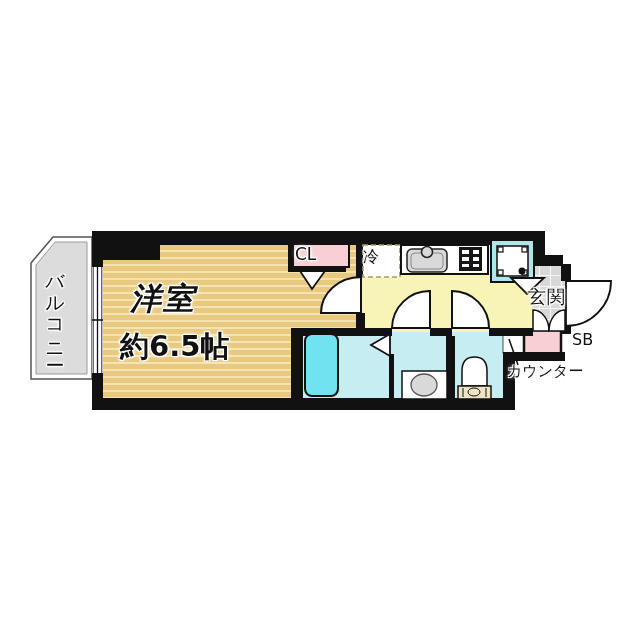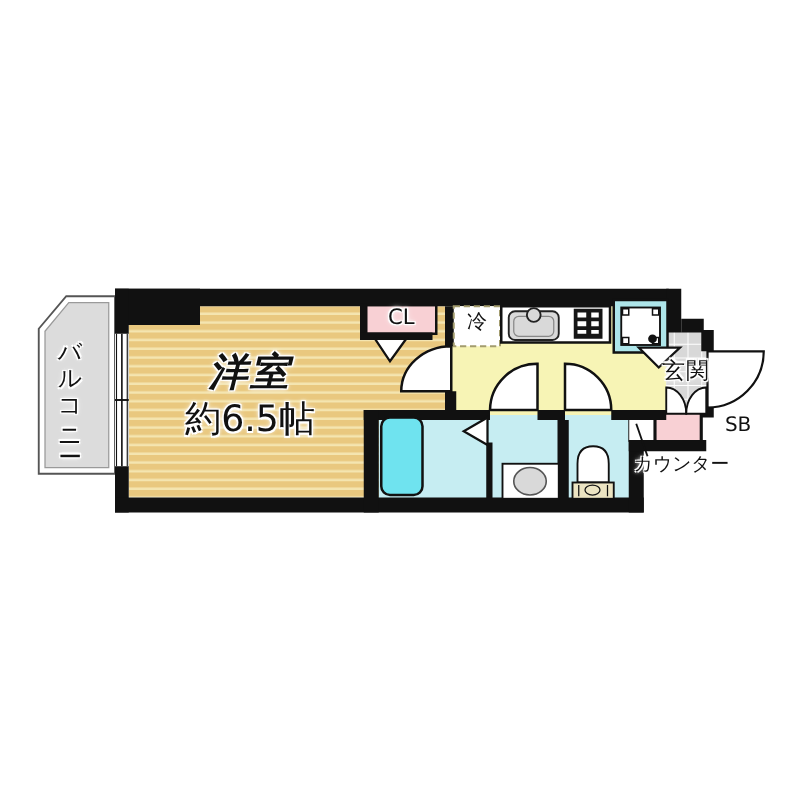--- a/index.html
+++ b/index.html
@@ -7,23 +7,23 @@
     position:relative;width:640px;height:640px;background:#ffffff;overflow:hidden;
     font-family:"DejaVu Sans","Liberation Sans",sans-serif;
   }
   .stage svg{position:absolute;left:0;top:0;}
   .wall{fill:#111111;}
   .lbl{
     position:absolute;color:#111;line-height:1;white-space:nowrap;
     text-shadow:-1px -1px 0 #fff,1px -1px 0 #fff,-1px 1px 0 #fff,1px 1px 0 #fff,
                  0 0 3px #fff,0 0 3px #fff,0 0 5px #fff;
   }
-  .lbl.center{text-align:center;}
+  .lbl.center{}
   .room-name{left:130px;top:283px;width:140px;font-size:31px;font-weight:bold;letter-spacing:2px;font-style:italic;}
-  .room-size{left:120px;top:321px;width:160px;font-size:29px;font-weight:normal;}
+  .room-size{left:120px;top:332px;width:160px;font-size:29px;font-weight:bold;}
   .cl-lbl{left:295px;top:246px;width:52px;font-size:17px;}
   .rei-lbl{left:363px;top:249px;width:37px;font-size:16px;}
   .genkan-lbl{left:528px;top:288px;width:42px;font-size:18px;letter-spacing:1px;}
   .sb-lbl{left:524px;top:332px;width:37px;font-size:16px;padding-left:48px;}
   .counter-lbl{left:507px;top:364px;font-size:15px;text-align:center;}
   .balcony-lbl{
     left:46px;top:260px;height:125px;font-size:19px;letter-spacing:2px;
     writing-mode:vertical-rl;text-orientation:mixed;
   }
 </style>

